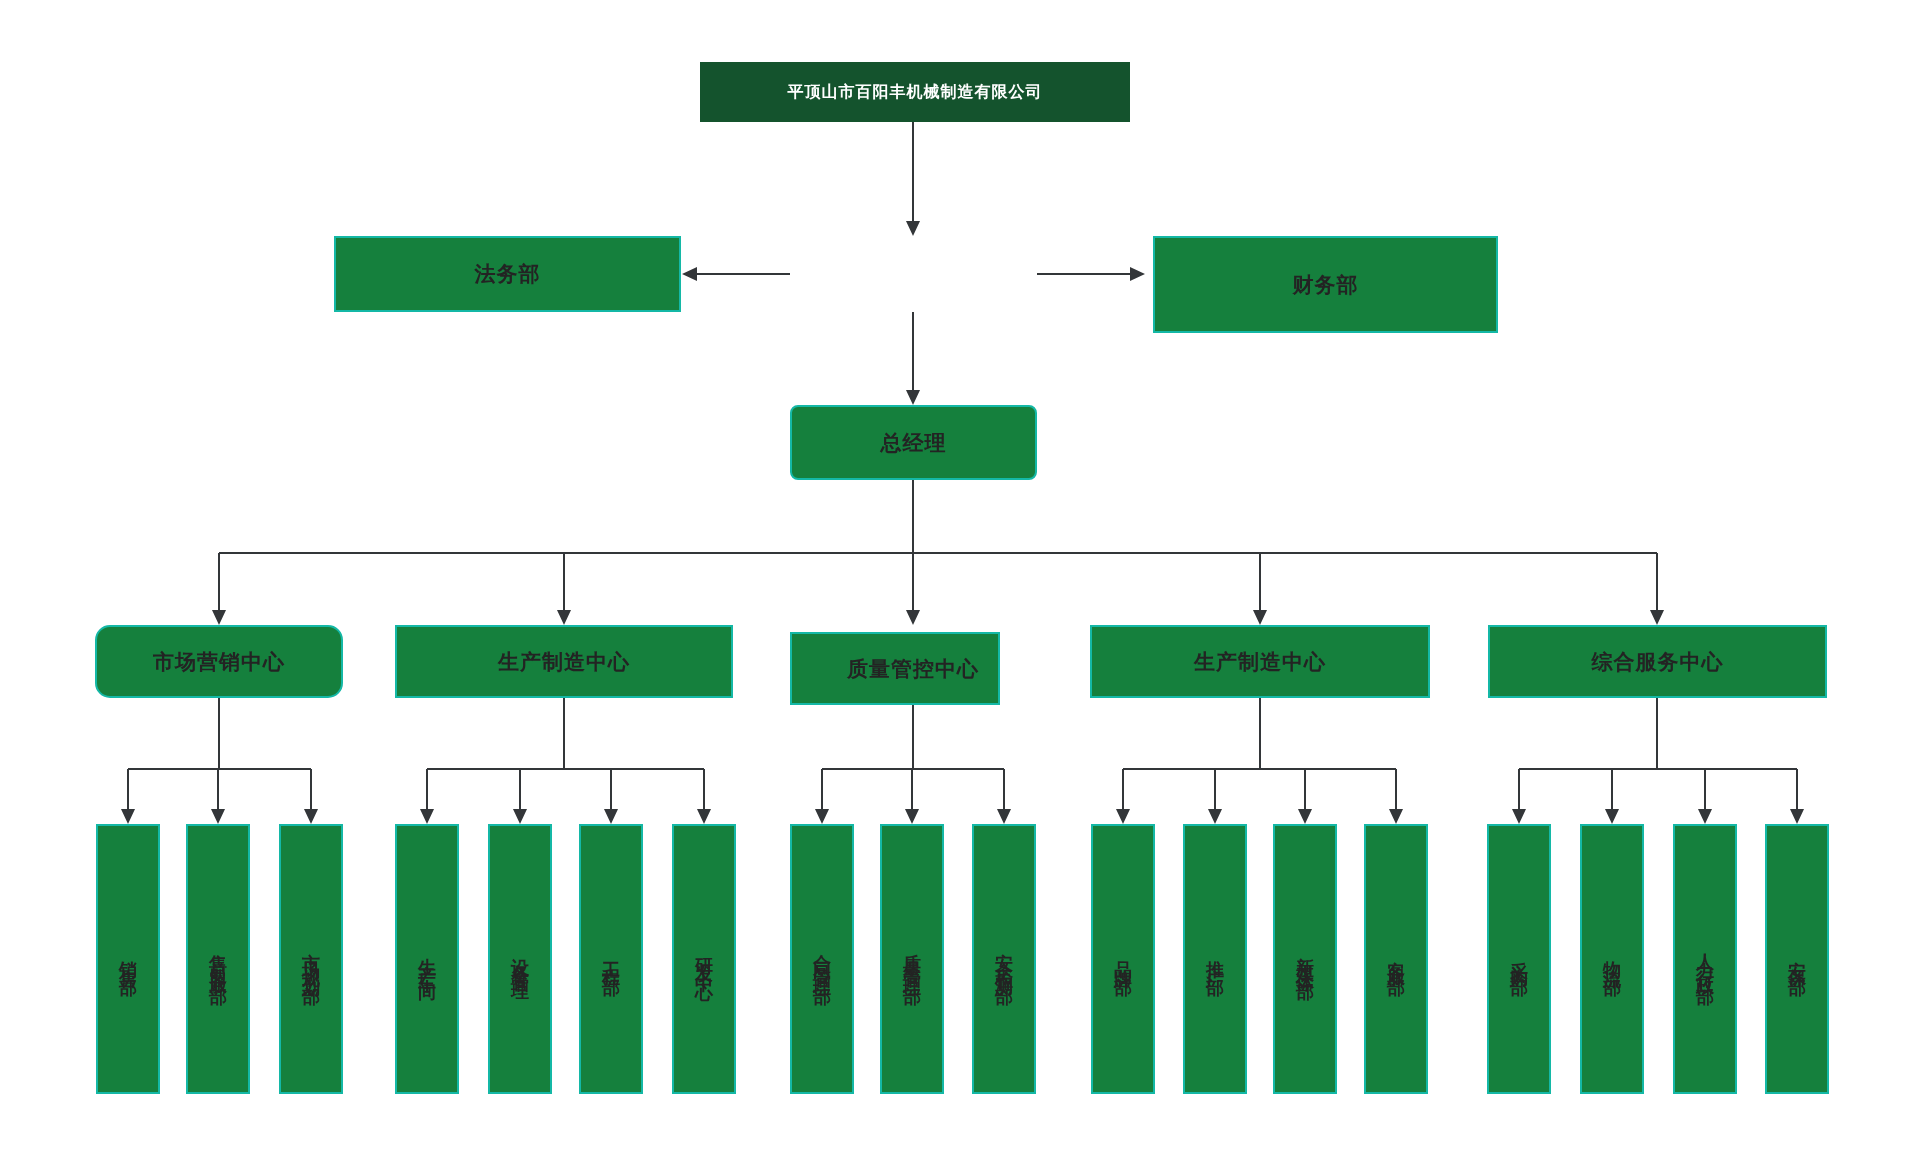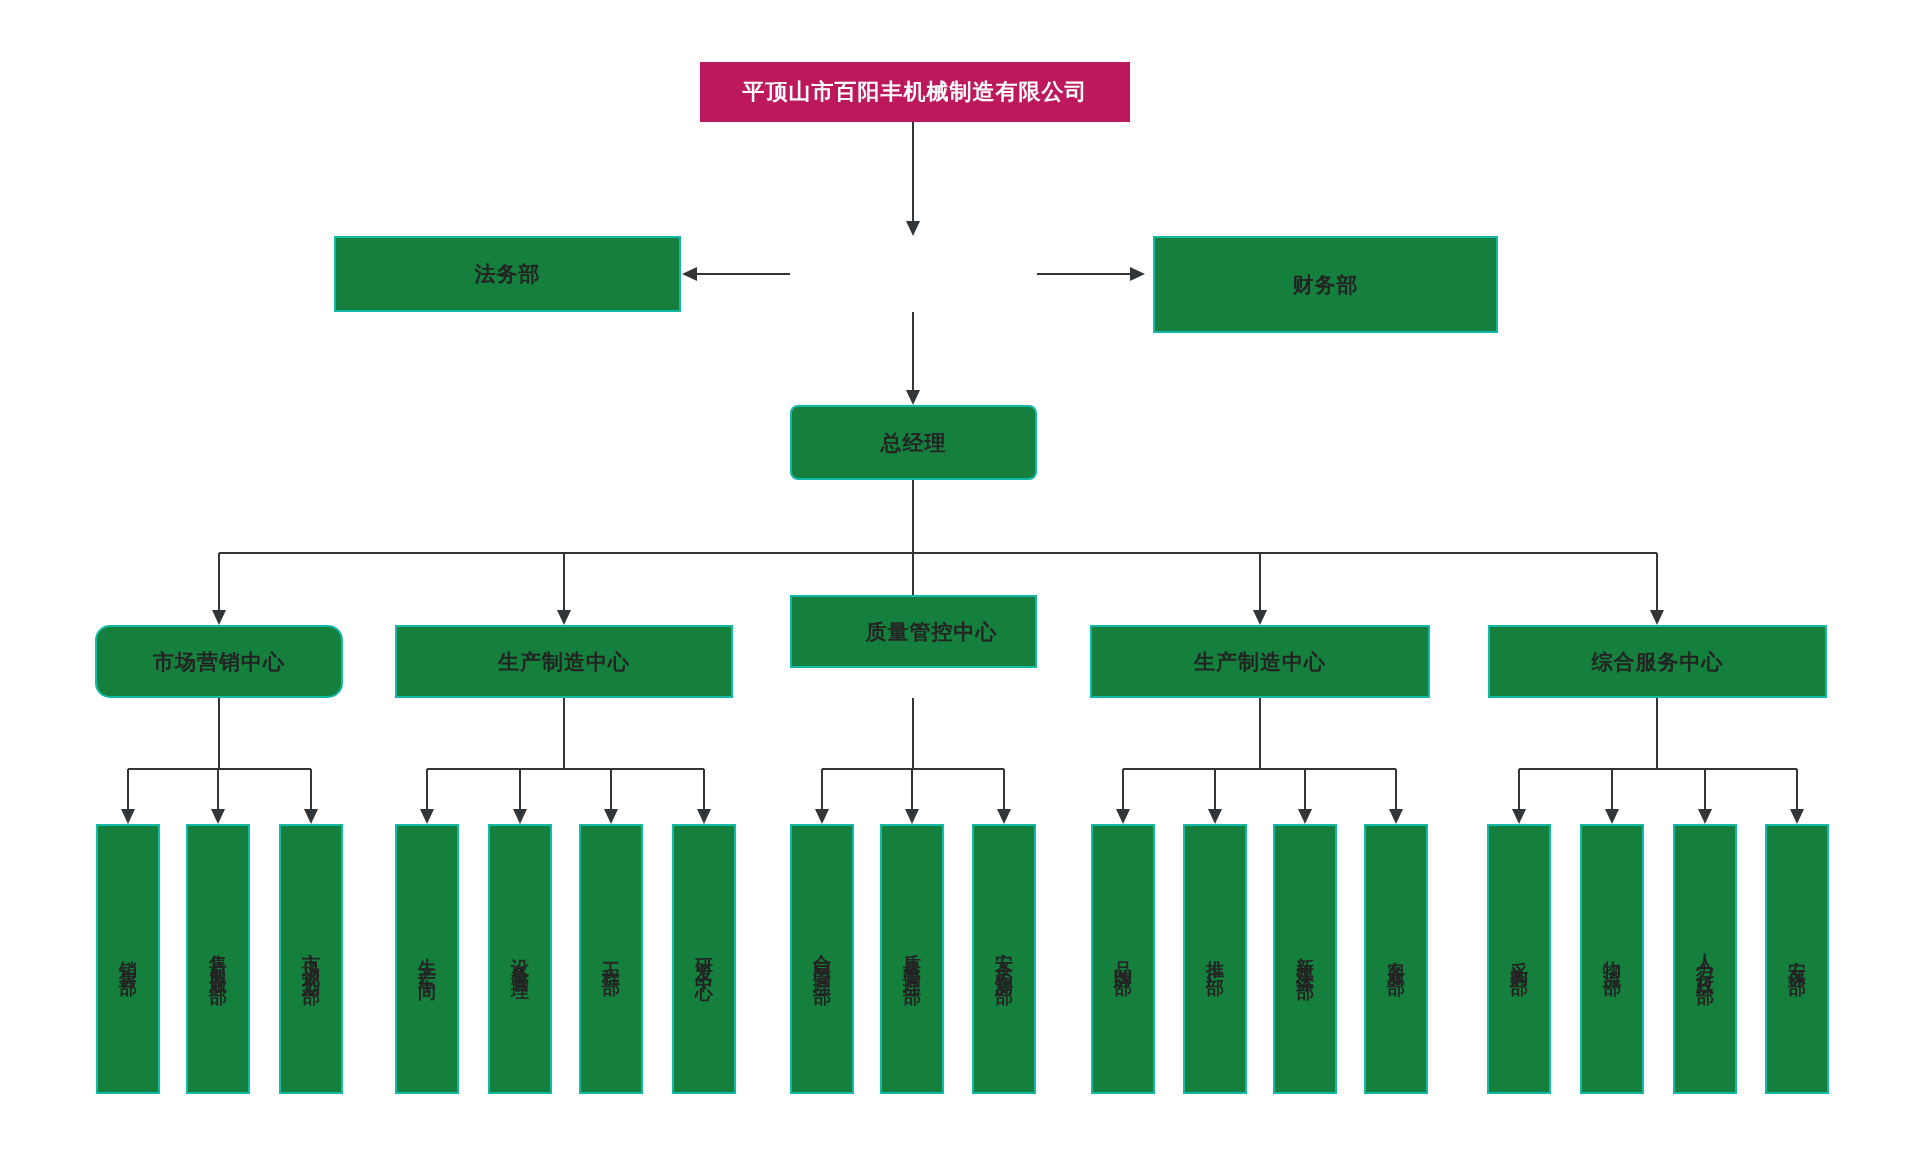--- a/index.html
+++ b/index.html
@@ -19,41 +19,41 @@
     background:#15803d;
     border:2px solid #14b8a6;
     box-sizing:border-box;
     color:#232323;
     font-weight:bold;
     font-size:21px;
     letter-spacing:1px;
     text-align:center;
   }
   .box.root{
-    background:#be185d;
+    background:#14532d;
     border:none;
     color:#ffffff;
-    font-size:22px;
+    font-size:16px;
   }
   .vbox{
     writing-mode:vertical-rl;
     text-orientation:upright;
     font-size:18px;
     letter-spacing:0.45em;
     line-height:1;
   }
   
   #n-company {left:700px; top:62px;  width:430px; height:60px;}
   #n-legal   {left:334px; top:236px; width:347px; height:76px;}
   #n-chairman{left:790px; top:236px; width:247px; height:76px;}
   #n-finance {left:1145px;top:236px; width:345px; height:97px;margin-left:8px;}
   #n-gm      {left:790px; top:405px; width:247px; height:75px;border-radius:8px;}
   #n-c0{left:95px;  top:625px; width:248px; height:73px;border-radius:15px;}
   #n-c1{left:395px; top:625px; width:338px; height:73px;}
-  #n-c2{left:790px; top:595px; width:247px; height:73px;padding-left:36px;}
+  #n-c2{left:790px; top:632px; width:210px; height:73px;padding-left:36px;}
   #n-c3{left:1090px;top:625px; width:340px; height:73px;}
   #n-c4{left:1488px;top:625px; width:339px; height:73px;}
   .dept{top:824px;width:64px;height:270px;}
   #n-d00{left:96px;}  #n-d01{left:186px;} #n-d02{left:279px;}
   #n-d10{left:395px;} #n-d11{left:488px;} #n-d12{left:579px;} #n-d13{left:672px;}
   #n-d20{left:790px;} #n-d21{left:880px;} #n-d22{left:972px;}
   #n-d30{left:1091px;}#n-d31{left:1183px;}#n-d32{left:1273px;}#n-d33{left:1364px;}
   #n-d40{left:1487px;}#n-d41{left:1580px;}#n-d42{left:1673px;}#n-d43{left:1765px;}
 </style>
 </head>

